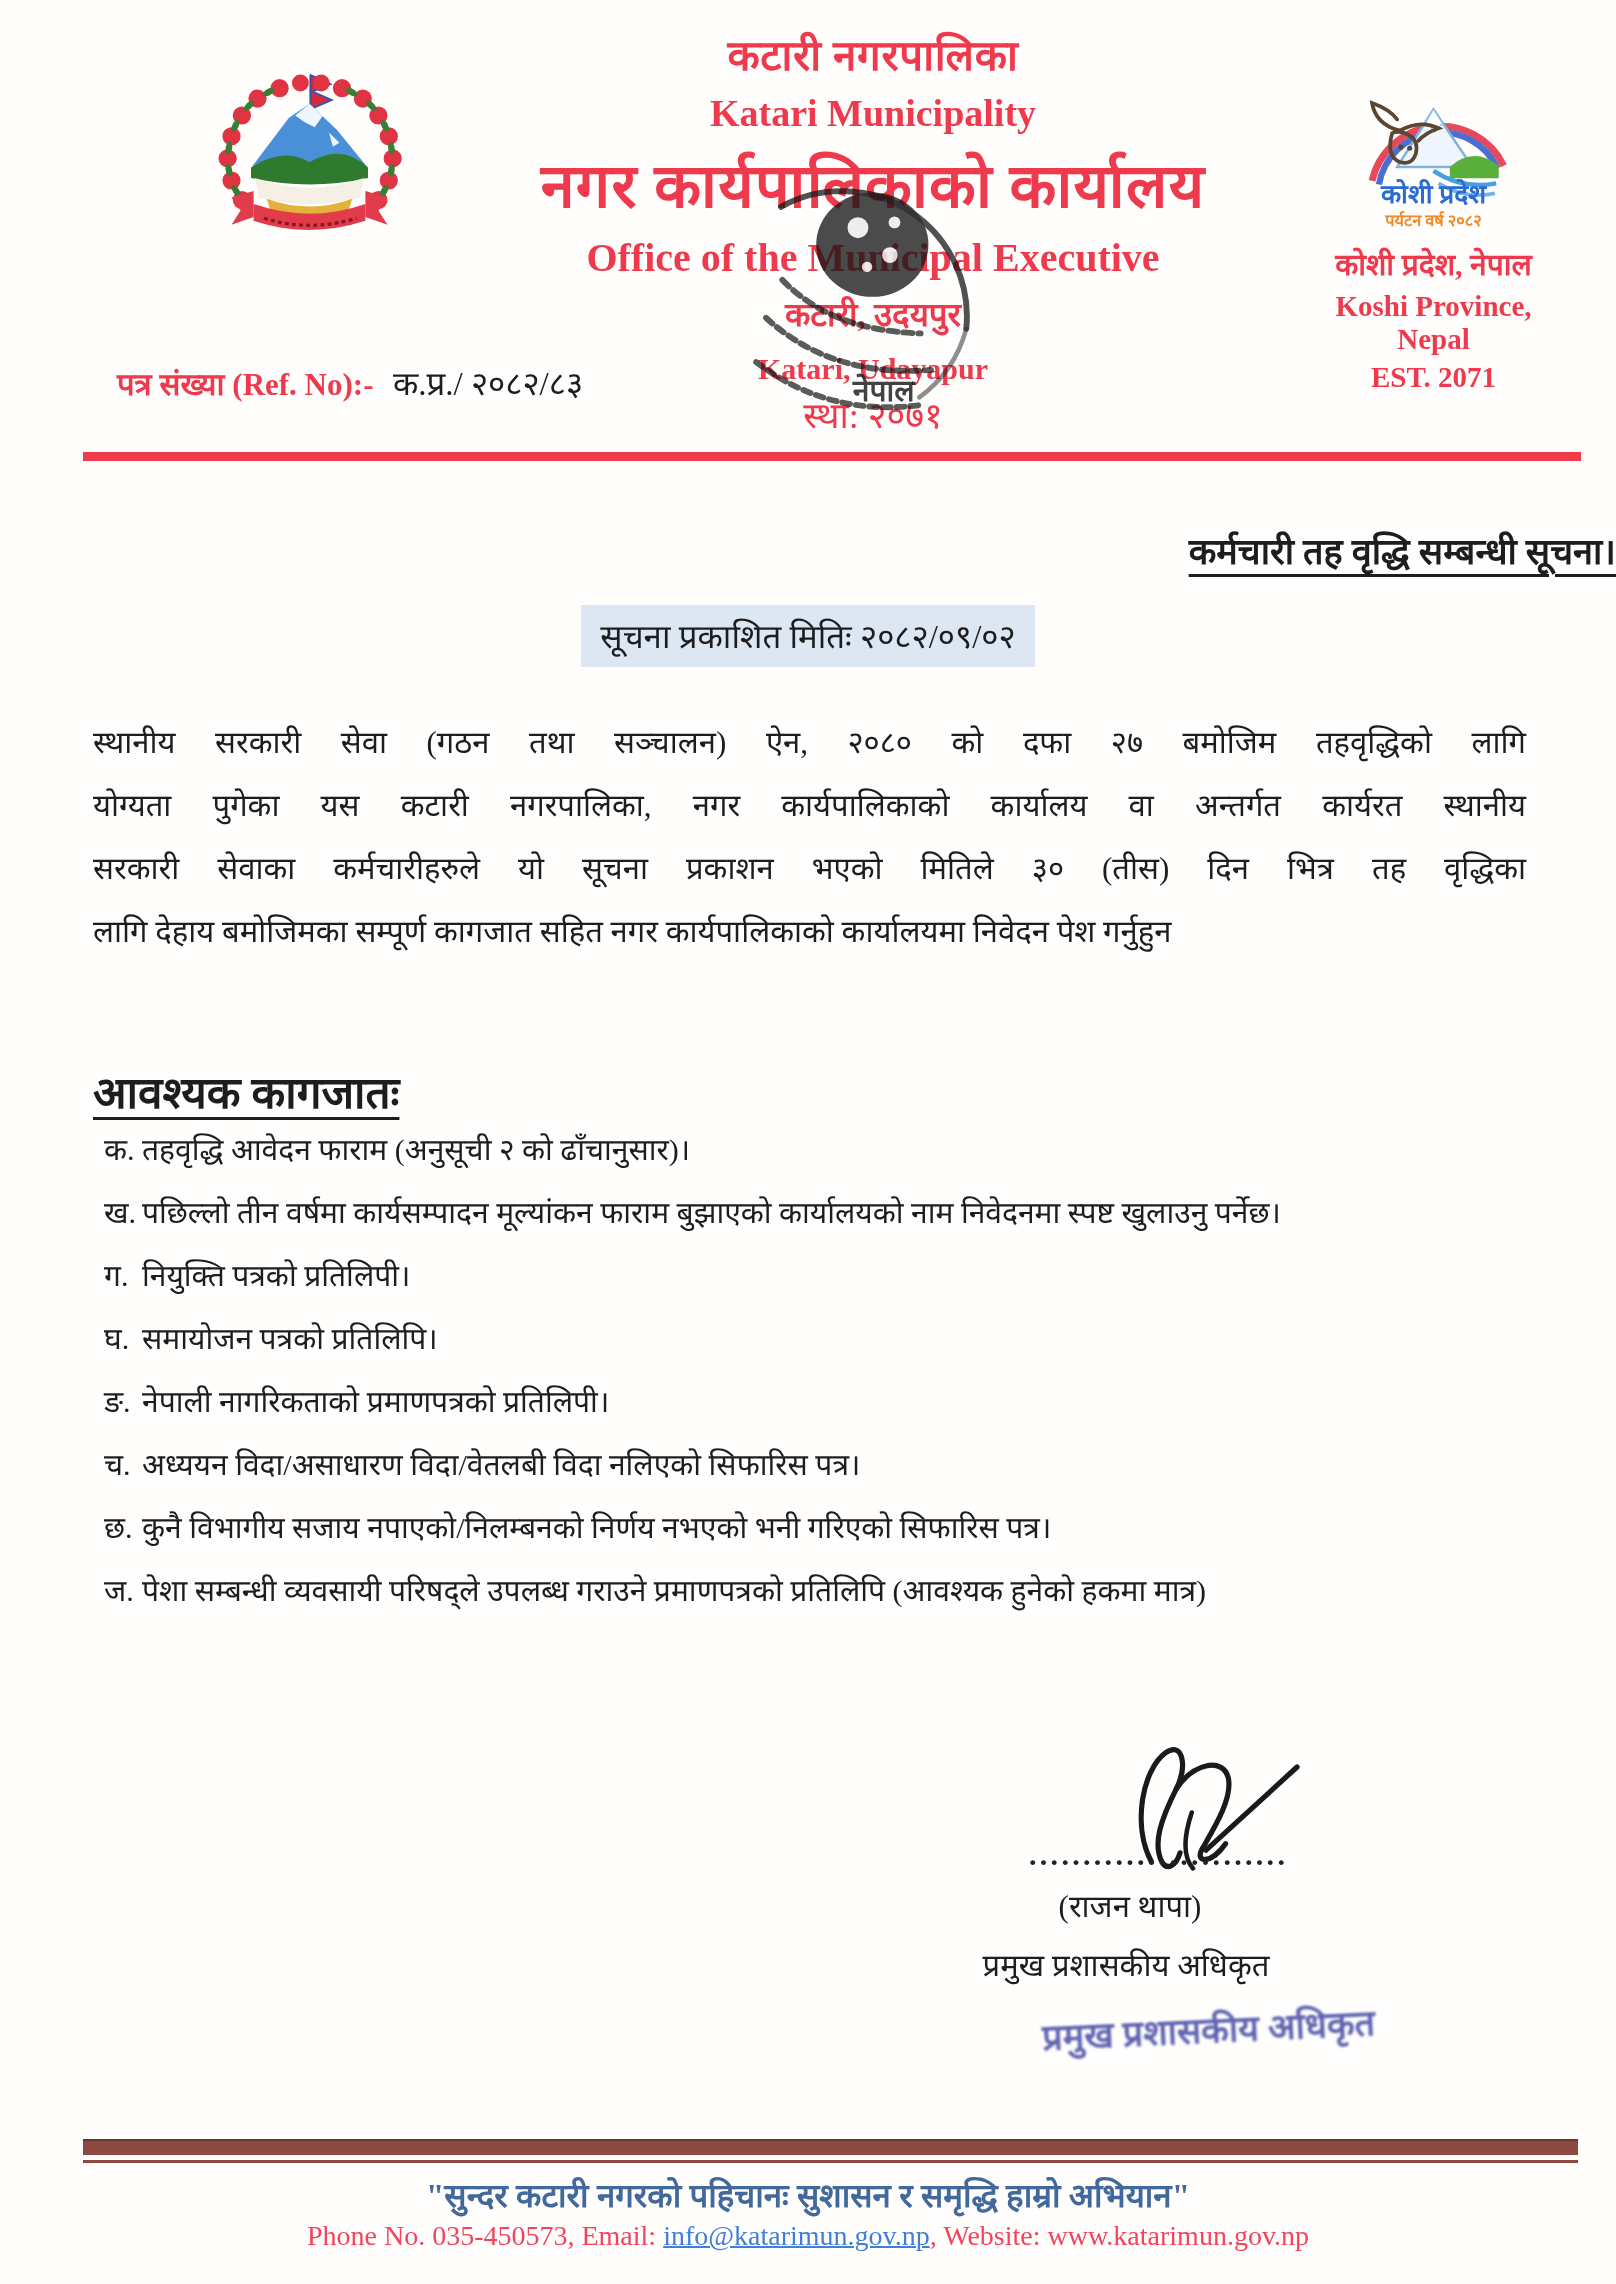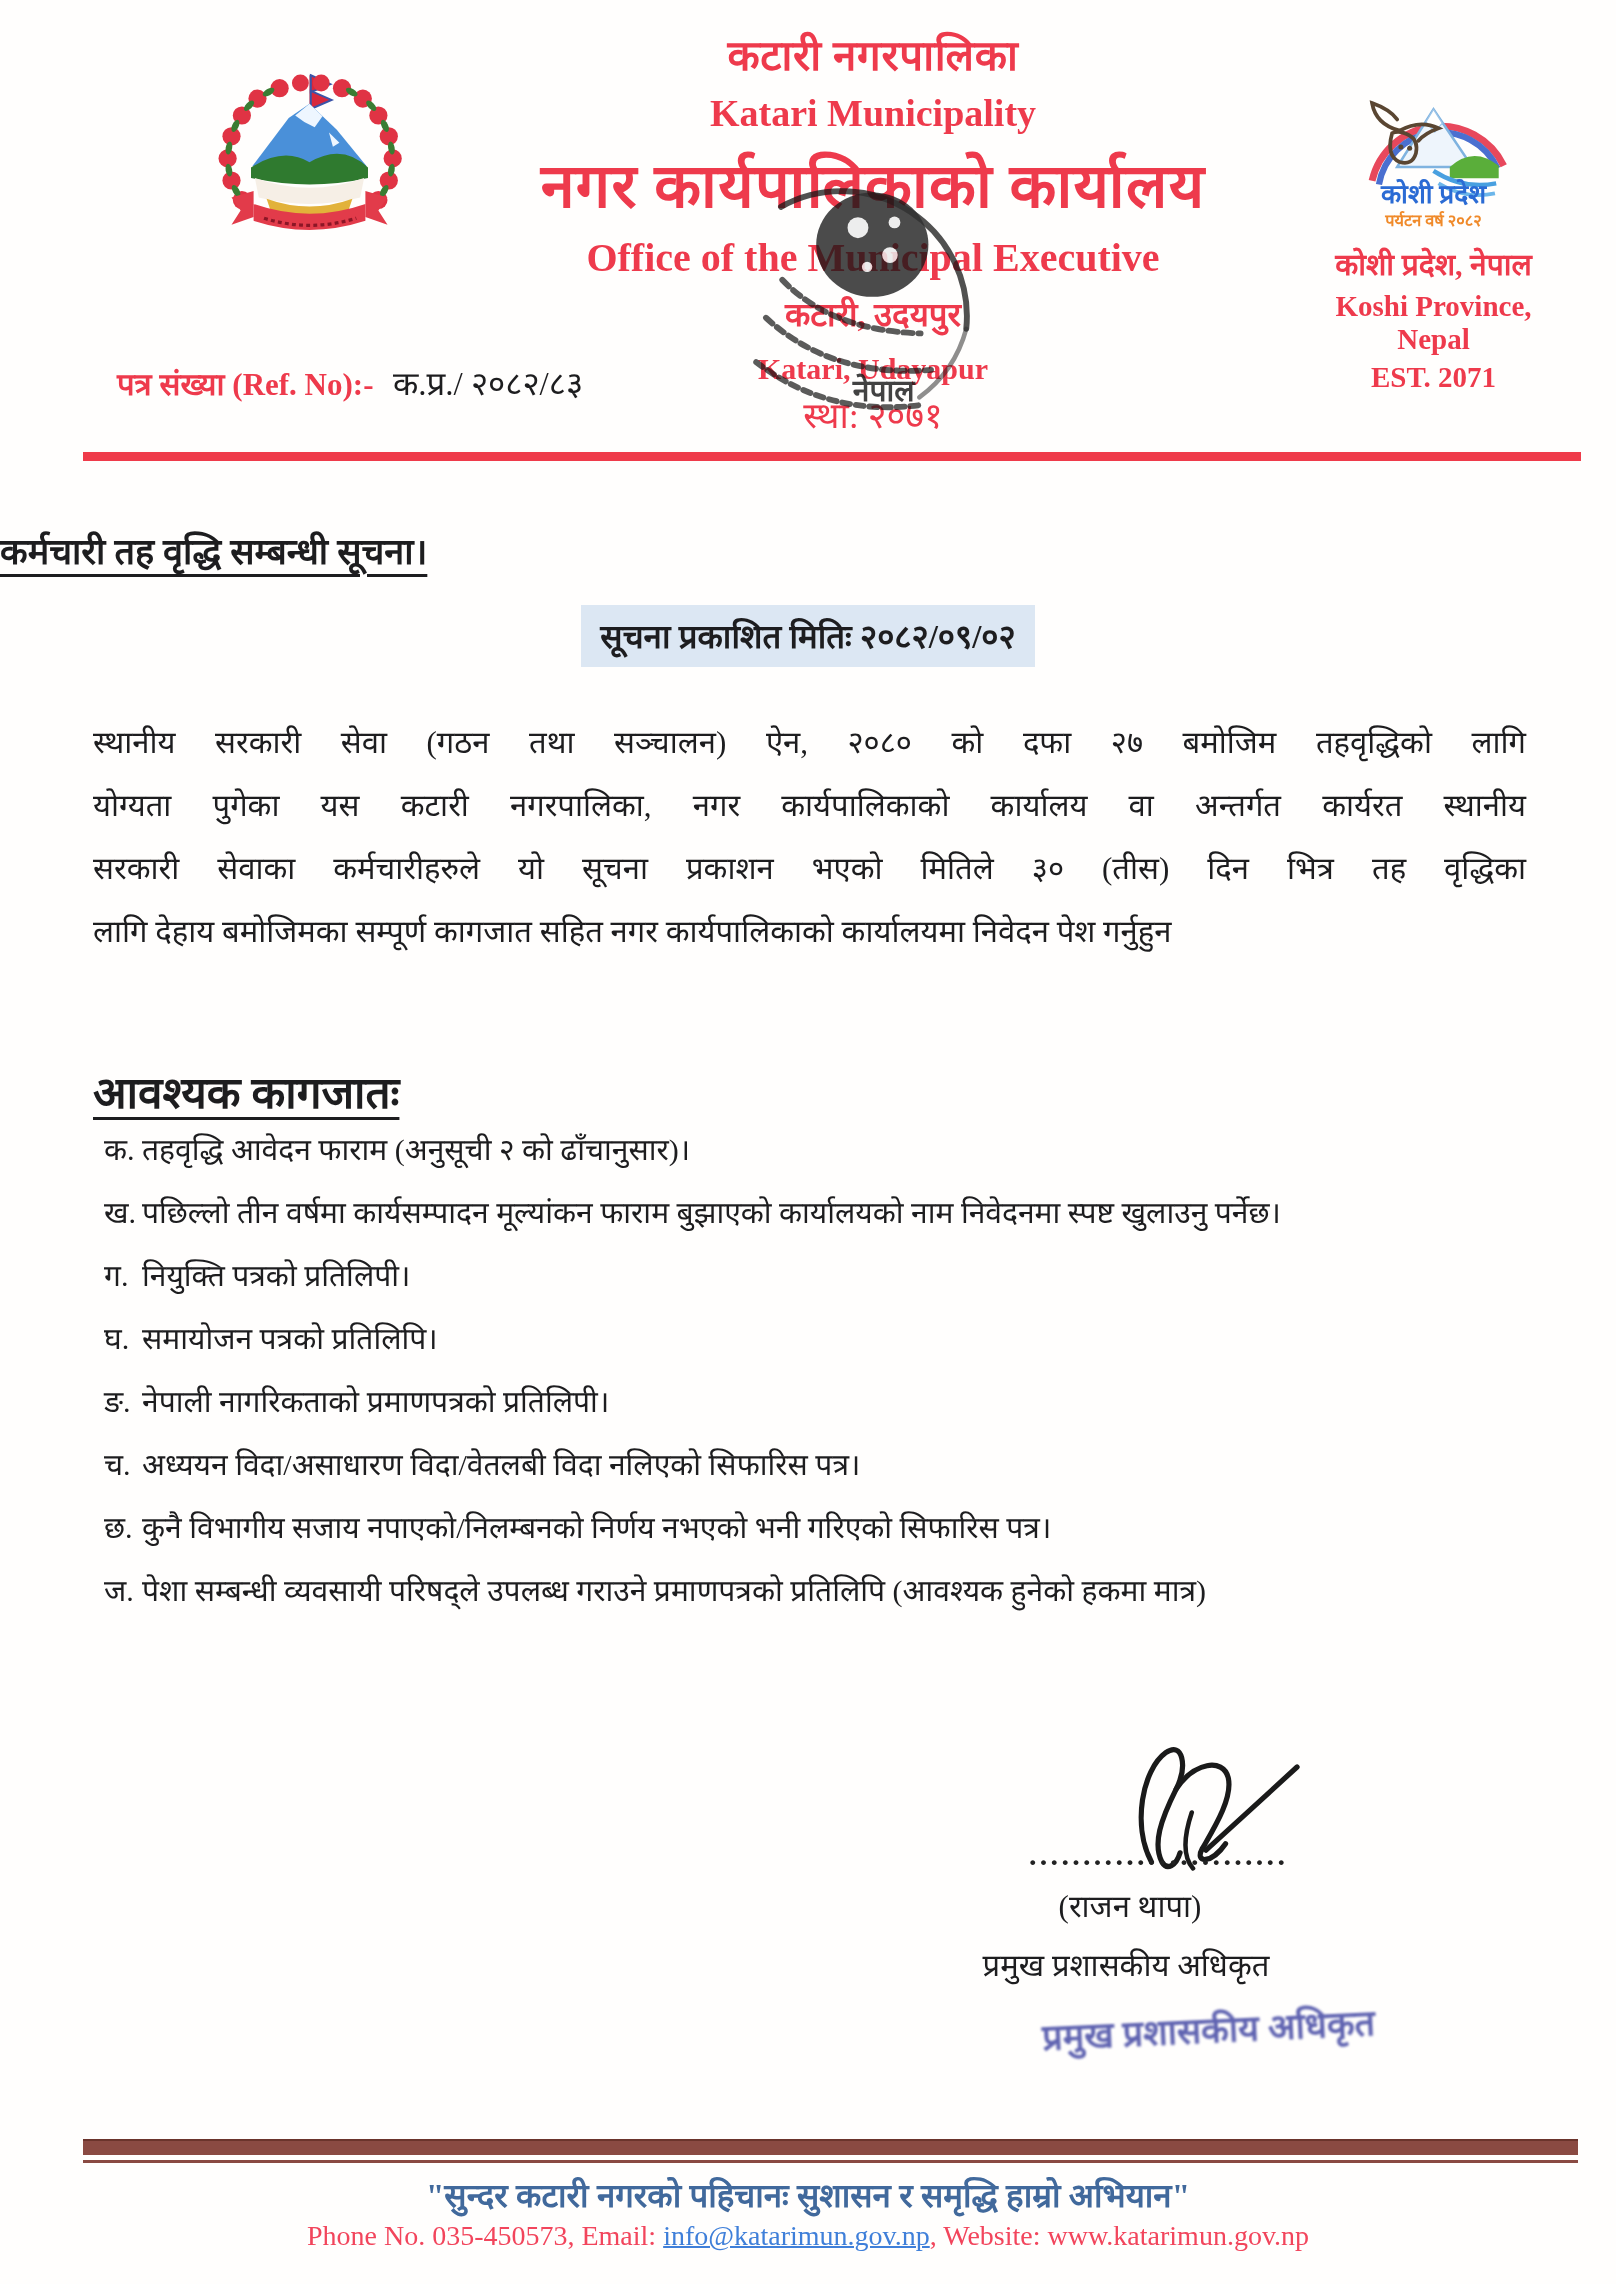--- a/index.html
+++ b/index.html
@@ -35,27 +35,27 @@
   .koshi-np{font-size:30px;font-weight:bold;margin-top:6.5px;}
   .koshi-en{font-size:29px;font-weight:bold;margin-top:6.5px;}
   .koshi-est{font-size:29px;font-weight:bold;margin-top:5.2px;}
   .stamp-black{position:absolute;left:704px;top:182px;width:274px;height:248px;opacity:.88;pointer-events:none;}
   
   .ref-line{position:absolute;left:117px;top:360px;font-size:31px;white-space:nowrap;}
   .ref-label{color:var(--header_red);font-weight:bold;}
   .ref-value{color:var(--ink_black);font-size:33px;padding-left:11.7px;}
   .divider{position:absolute;left:83px;top:452px;width:1498px;height:9px;background:var(--divider_red);}
   
-  .title-row{position:absolute;left:0;top:526px;width:100%;text-align:left;}
+  .title-row{position:absolute;left:0;top:526px;width:100%;text-align:right;}
   .title-text{
     font-size:36px;font-weight:bold;
     text-decoration:underline;text-decoration-thickness:3.3px;text-underline-offset:10.4px;
   }
   .date-row{position:absolute;left:0;top:605px;width:100%;text-align:center;}
-  .date-text{display:inline-block;background:var(--date_highlight);font-size:33px;font-weight:bold;padding:7.8px 19.5px 9px 19.5px;}
+  .date-text{display:inline-block;background:var(--date_highlight);font-size:33px;font-weight:normal;padding:7.8px 19.5px 9px 19.5px;}
   .body-block{position:absolute;left:93px;top:711px;width:1433px;}
   .body-line{font-size:31px;line-height:63px;height:63px;white-space:normal;}
   .just{text-align:justify;text-align-last:justify;}
   .body-line:last-child{text-align:left;text-align-last:left;}
   .docs-head{position:absolute;left:93px;top:1061px;font-size:44px;font-weight:bold;
     text-decoration:underline;text-decoration-thickness:2.6px;text-underline-offset:9px;}
   .doc-list{position:absolute;left:104px;top:1118px;width:1427px;}
   .doc-item{display:flex;align-items:flex-start;}
   .doc-marker{flex:0 0 38px;font-size:30px;line-height:63px;}
   .doc-text{flex:1;font-size:30px;line-height:63px;}

